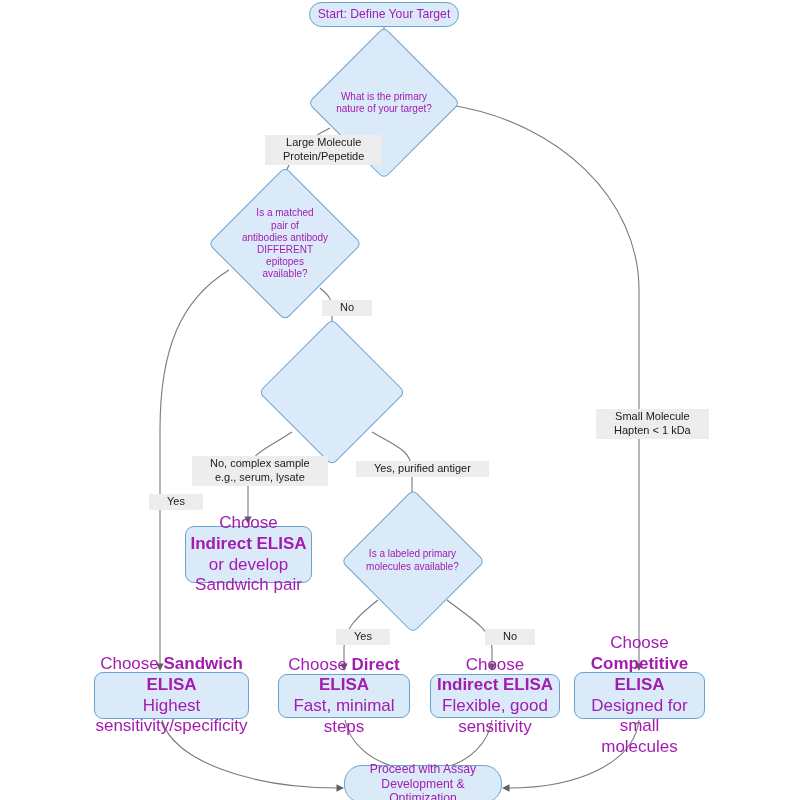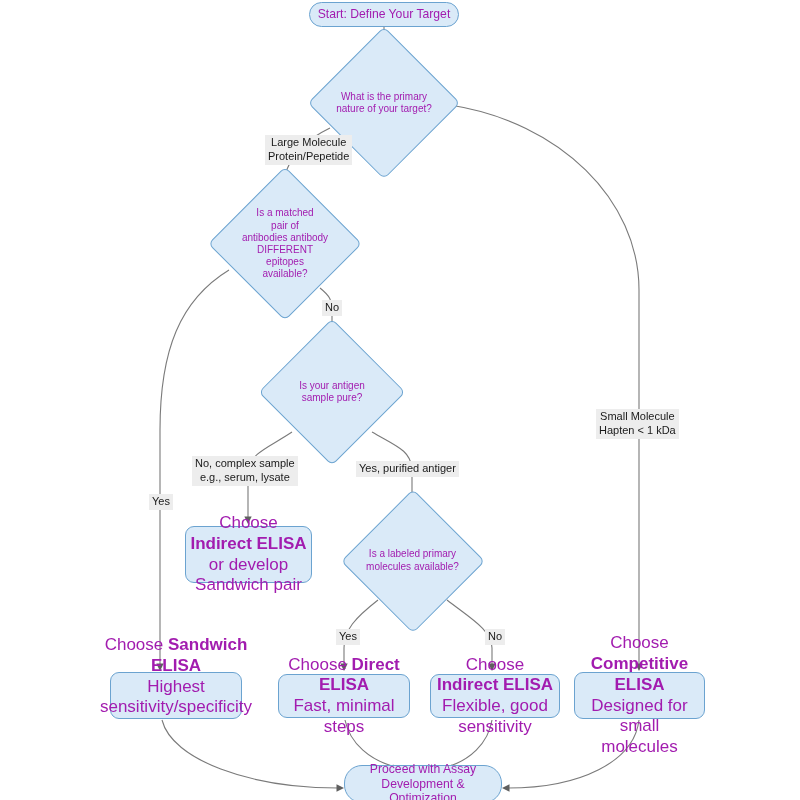--- a/index.html
+++ b/index.html
@@ -83,21 +83,21 @@
     width: 118%;
   }
 
   
   .elabel {
     position: absolute;
     background: #ededed;
     color: #1a1a1a;
     font-size: 11px;
     line-height: 1.25;
-    padding: 1px 3px;
+    padding: 1px 18px;
     white-space: pre;
     text-align: center;
     z-index: 5;
   }
   b { font-weight: bold; }
 </style>
 </head>
 <body>
 
 <div id="canvas">
@@ -163,42 +163,38 @@
       <span>pair of</span><br>
       <span>antibodies antibody</span><br>
       <span>DIFFERENT</span><br>
       <span>epitopes</span><br>
       <span>available?</span>
     </span>
   </div>
 
   <div class="node decision" style="left:260px; top:320px; width:144px; height:144px;">
     <div class="dshape"></div>
-    <span class="txt">
-      <span>Is your antigen</span><br>
-      <span>sample pure?</span>
-    </span>
   </div>
 
   <div class="node decision" style="left:342px; top:490px; width:141px; height:141px;">
     <div class="dshape"></div>
     <span class="txt">
       <span>Is a labeled primary</span><br>
       <span>molecules available?</span>
     </span>
   </div>
 
   <div class="node process" style="left:185px; top:526px; width:127px; height:57px;">
     <span class="txt">
       <span>Choose </span><b>Indirect ELISA</b><br>
       <span>or develop Sandwich pair</span>
     </span>
   </div>
 
-  <div class="node process" style="left:110px; top:672px; width:132px; height:47px;align-items:flex-end;">
+  <div class="node process" style="left:94px; top:672px; width:155px; height:47px;">
     <span class="txt">
       <span>Choose </span><b>Sandwich ELISA</b><br>
       <span>Highest</span><br>
       <span>sensitivity/specificity</span>
     </span>
   </div>
 
   <div class="node process" style="left:278px; top:674px; width:132px; height:44px;">
     <span class="txt">
       <span>Choose </span><b>Direct ELISA</b><br>

